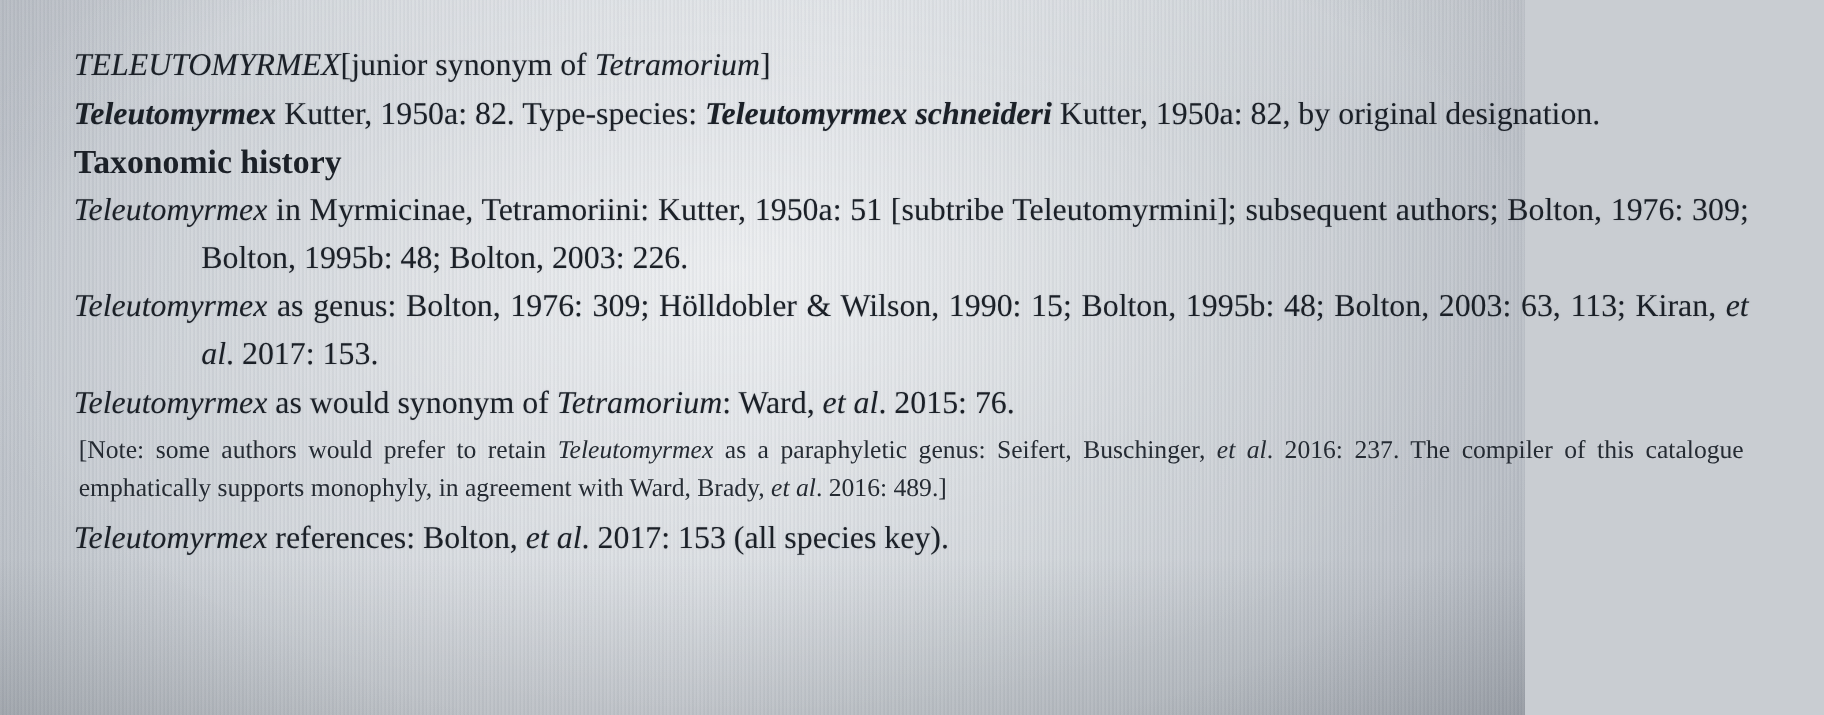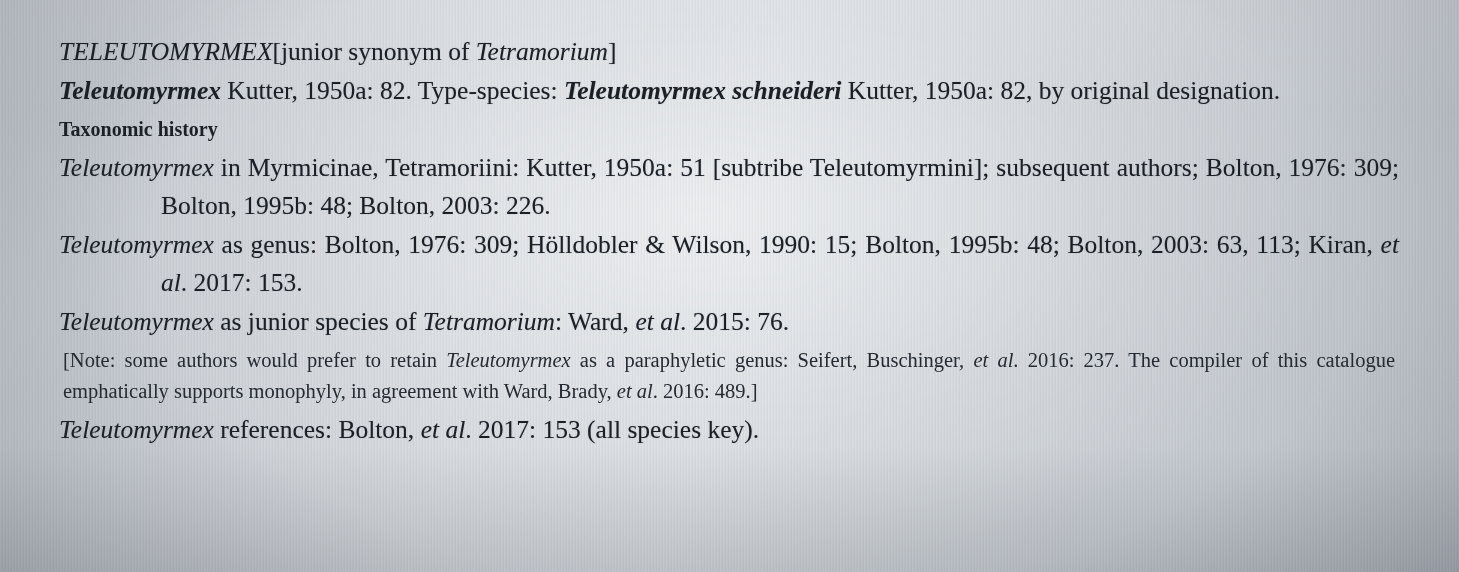--- a/index.html
+++ b/index.html
@@ -11,21 +11,21 @@
     height: 572px;
     overflow: hidden;
     background: #c9cdd2;
     font-family: "Liberation Serif", serif;
     color: #1c2128;
   }
 
   
   #page {
     position: relative;
-    width: 1459px;
+    width: 1220px;
     height: 572px;
     background:
       radial-gradient(ellipse 900px 500px at 48% 38%, rgba(255,255,255,0.55) 0%, rgba(255,255,255,0.16) 45%, rgba(255,255,255,0.0) 72%),
       linear-gradient(103deg, #b9bec6 0%, #c6cbd1 14%, #d2d6db 34%, #d5d9de 50%, #ccd1d6 66%, #c3c8ce 82%, #b4b9c1 100%);
   }
   #page::before {
     
     content: "";
     position: absolute;
     inset: 0;
@@ -66,21 +66,21 @@
     padding: 0;
     color: #1b2027;
     text-shadow: 0 0 1.1px rgba(120,128,138,0.55);
   }
   .hang {
     padding-left: 102px;
     text-indent: -102px;
   }
   .heading {
     font-weight: bold;
-    font-size: 20px;
+    font-size: 27px;
     line-height: 38.5px;
     margin: 0;
   }
   .note {
     font-size: 20.5px;
     line-height: 31px;
     text-align: justify;
     margin: 4px;
     color: #252b33;
   }
@@ -109,21 +109,21 @@
       <i>Teleutomyrmex</i><span> in Myrmicinae, Tetramoriini: Kutter, 1950a: 51 [subtribe Teleutomyrmini];</span>
       <span>subsequent authors; Bolton, 1976: 309; Bolton, 1995b: 48; Bolton, 2003: 226.</span>
     </p>
 
     <p class="para hang">
       <i>Teleutomyrmex</i><span> as genus: Bolton, 1976: 309; Hölldobler &amp; Wilson, 1990: 15; Bolton, 1995b: 48;</span>
       <span>Bolton, 2003: 63, 113; Kiran, </span><i>et al</i><span>. 2017: 153.</span>
     </p>
 
     <p class="para hang">
-      <i>Teleutomyrmex</i><span> as junior species of </span><i>Tetramorium</i><span>: Ward, </span><i>et al</i><span>. 2015: 76.</span>
+      <i>Teleutomyrmex</i><span> as would synonym of </span><i>Tetramorium</i><span>: Ward, </span><i>et al</i><span>. 2015: 76.</span>
     </p>
 
     <p class="note">
       <span>[Note: some authors would prefer to retain </span><i>Teleutomyrmex</i><span> as a paraphyletic genus: Seifert, Buschinger, </span><i>et al</i><span>. 2016: 237. The compiler of this catalogue emphatically supports monophyly,  in agreement with Ward, Brady, </span><i>et al</i><span>. 2016: 489.]</span>
     </p>
 
     <p class="para hang">
       <i>Teleutomyrmex</i><span> references: Bolton, </span><i>et al</i><span>. 2017: 153 (all species key).</span>
     </p>
 

